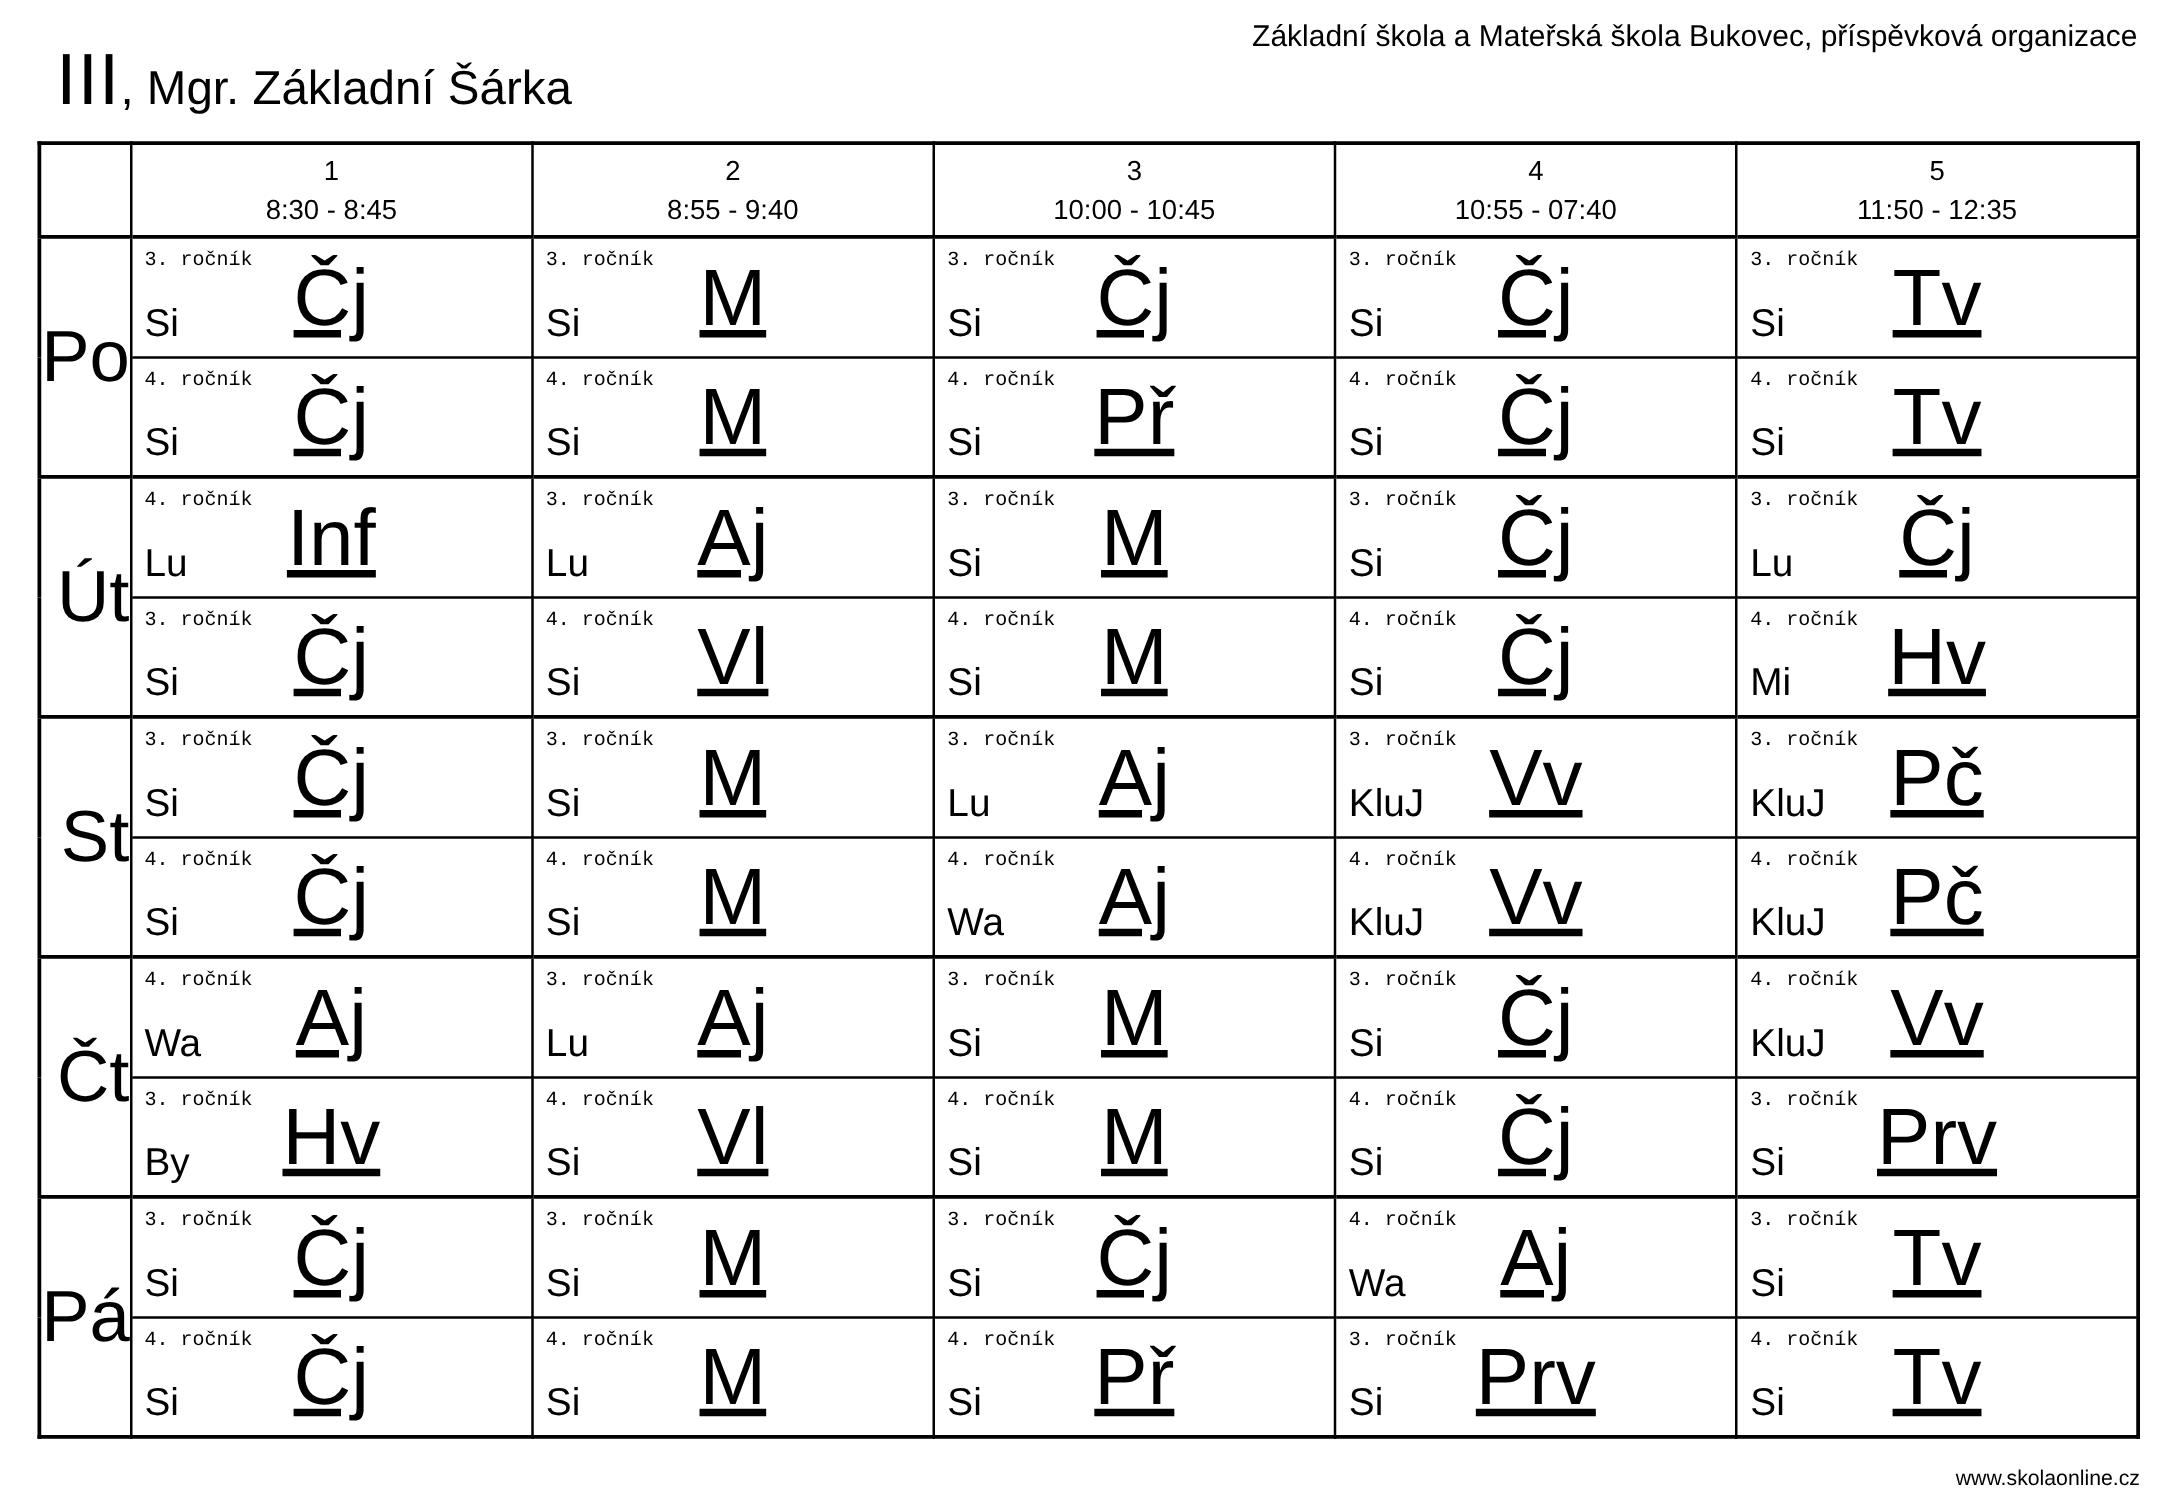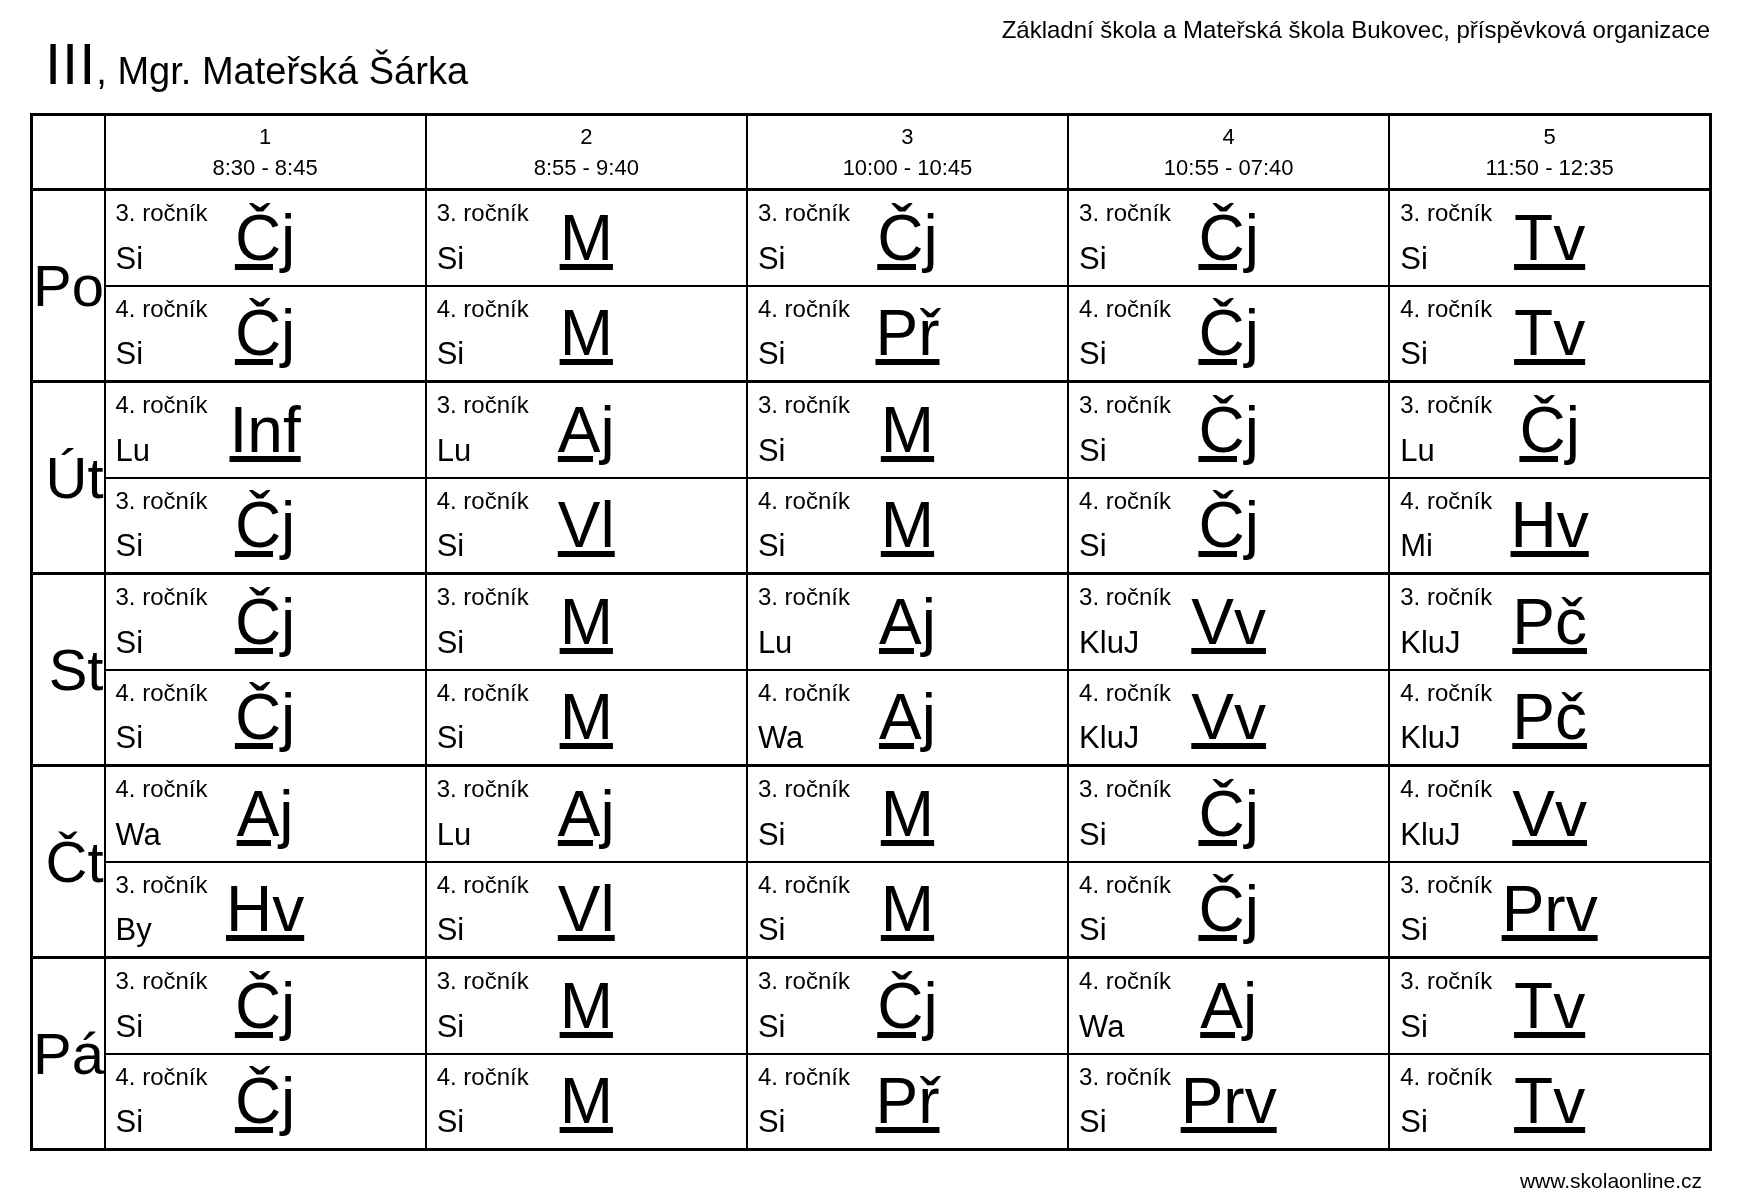--- a/index.html
+++ b/index.html
@@ -30,39 +30,39 @@
   .pnum, .ptime { font-size: 22px; line-height: 31px; text-align: center; }
   tbody th.day {
     border: 2px solid #000; font-size: 58px; font-weight: normal;
     text-align: right; vertical-align: middle; padding: 0;
   }
   td.lesson {
     border: 2px solid #000; height: 96px;
     position: relative; padding: 0;
   }
   tr.day-start td, tr.day-start th { border-top: 3px solid #000; }
-  .grade   { position: absolute; top: 8px;  left: 10px; font-size: 24px; white-space: nowrap; }
+  .grade   { position: absolute; top: 8px;  left: 10px; font-size: 16px; white-space: nowrap; font-family: Liberation Mono, monospace; }
   .teacher { position: absolute; bottom: 8px; left: 10px; font-size: 31px; white-space: nowrap; text-align: right; }
   .subject {
     position: absolute; top: 50%; left: 50%;
     transform: translate(-50%, -50%);
     font-size: 64px; line-height: 1; white-space: nowrap; text-decoration: underline;
   }
   .footer {
-    position: absolute; bottom: 8px; right: 40px;
-    font-size: 21px; color: #000; text-decoration: none;
+    position: absolute; bottom: 8px; right: 30px;
+    font-size: 17px; color: #000; text-decoration: none;
   }
 </style>
 </head>
 <body>
 
 <div class="school-name">Základní škola a Mateřská škola Bukovec, příspěvková organizace</div>
 
 <div class="titlebar">
-  <span class="class-id">III</span><span class="title-rest">, Mgr. Mateřská Šárka</span>
+  <span class="class-id">III</span><span class="title-rest">, Mgr. Základní Šárka</span>
 </div>
 
 <table class="tt">
   <colgroup>
     <col class="day-col">
       <col>
       <col>
       <col>
       <col>
       <col>

